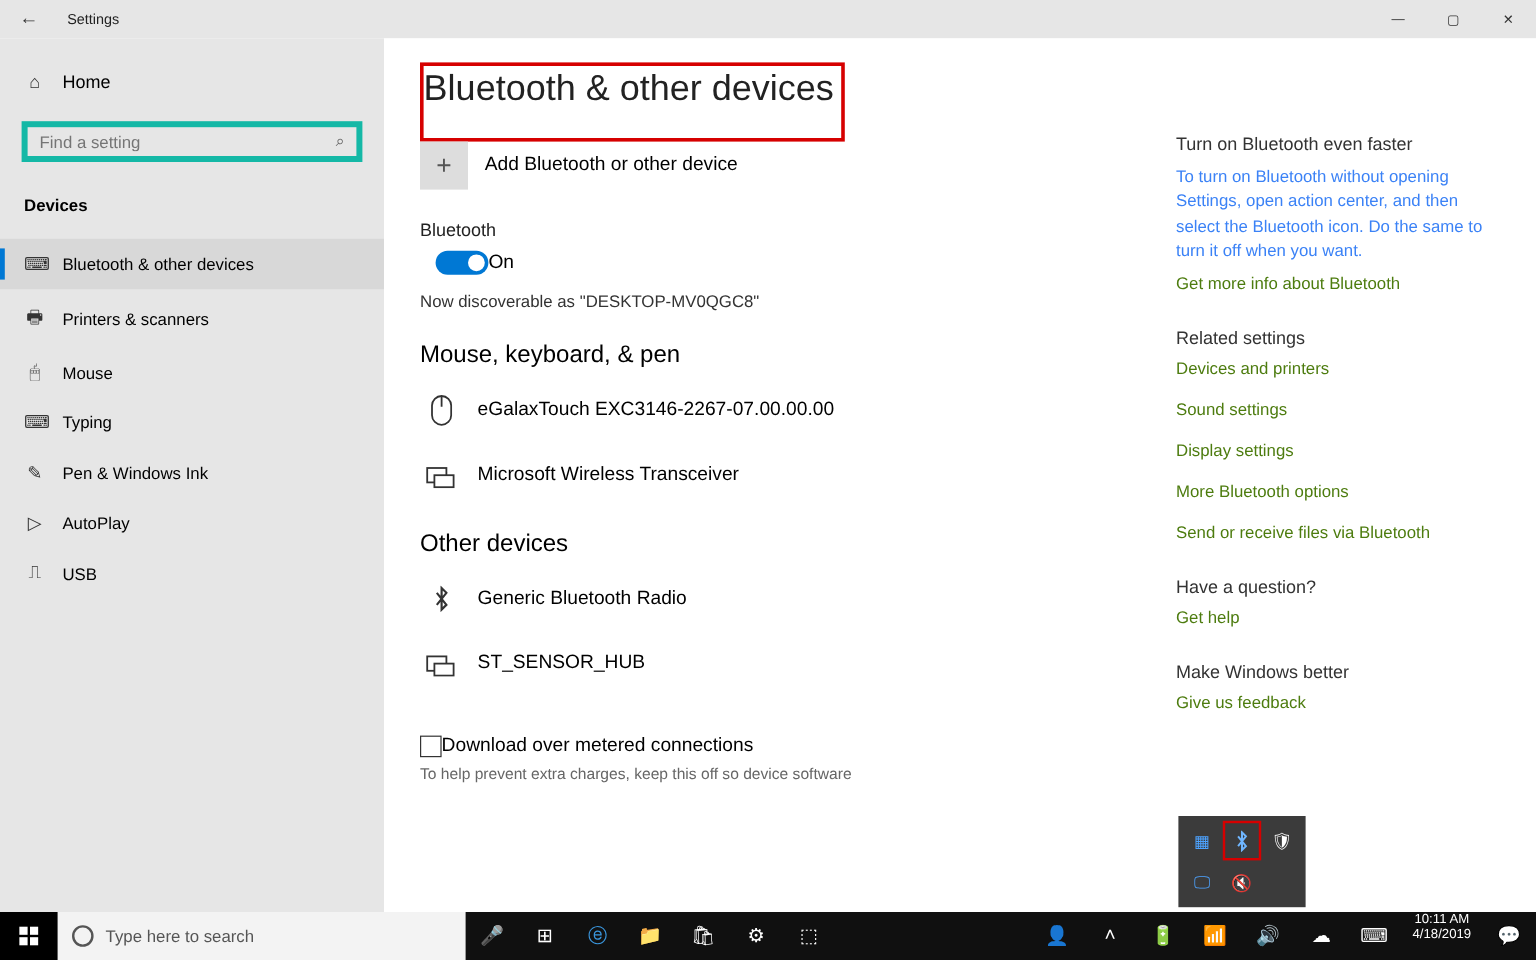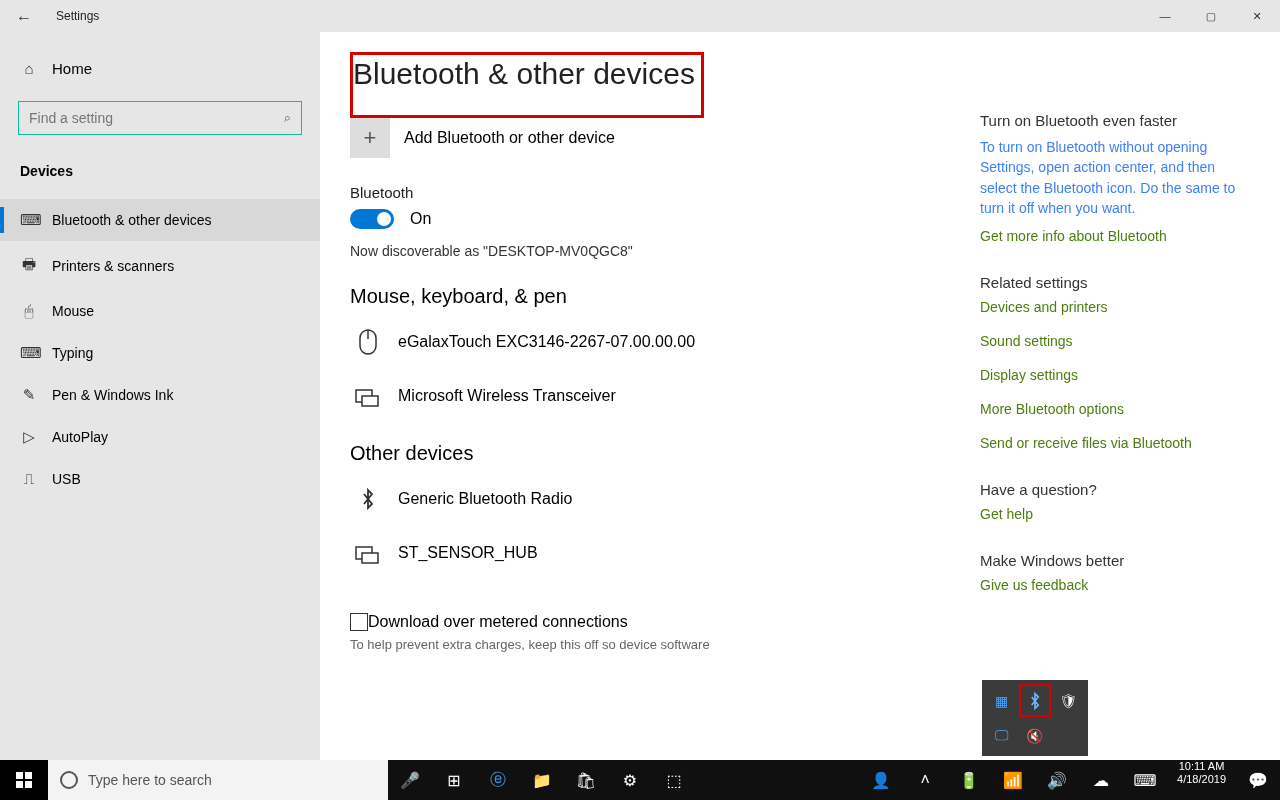--- a/index.html
+++ b/index.html
@@ -14,35 +14,35 @@
 
 
 .app { display: flex; height: calc(800px - 32px - 40px); }
 .sidebar { width: 320px; background: #e6e6e6; padding: 18px 0 0 0; }
 .main { flex: 1; background: #fff; padding: 20px 30px 0 30px; overflow: hidden; position: relative; display: flex; }
 .content { flex: 1; max-width: 640px; }
 .rightcol { width: 270px; padding-top: 60px; font-size: 14px; color: #333; }
 
 
 .nav-home { display: flex; align-items: center; gap: 14px; padding: 10px 20px; font-size: 15px; cursor: pointer; }
-.search { margin: 14px 18px; border: 1px solid #14b8a6; height: 34px; display: flex; align-items: center; padding: 0 10px; background: #e6e6e6; gap: 36px; }
+.search { margin: 14px 18px; border: 5px solid #14b8a6; height: 34px; display: flex; align-items: center; padding: 0 10px; background: #e6e6e6; gap: 36px; }
 .search input { flex: 1; border: none; background: transparent; outline: none; font-size: 14px; color: #555; }
 .section-label { font-weight: 700; font-size: 14px; padding: 14px 20px 20px; }
 .nav-item { display: flex; align-items: center; gap: 14px; padding: 12px 20px; font-size: 14px; cursor: pointer; position: relative; }
 .nav-item.active { background: #d8d8d8; }
 .nav-item.active::before { content: ""; position: absolute; left: 0; top: 8px; bottom: 8px; width: 4px; background: #0078d4; }
 .nav-item .icon, .nav-home .icon { width: 18px; text-align: center; font-size: 15px; color: #333; }
 
 
 .page-title { font-size: 30px; font-weight: 300; color: #222; margin-bottom: 18px; display: inline-block; }
 .red-box { border: 3px solid #d60000; padding: 2px 6px 6px 0; display: inline-block; }
 .add-row { display: flex; align-items: center; gap: 14px; margin-bottom: 26px; cursor: pointer; }
 .plus-btn { width: 40px; height: 40px; background: #ddd; display: flex; align-items: center; justify-content: center; font-size: 22px; color: #555; font-weight: 300; }
 .subhead { font-size: 15px; color: #222; margin-bottom: 8px; }
-.toggle-row { display: flex; align-items: center; gap: 16px; margin-bottom: 14px; }
+.toggle-row { display: flex; align-items: center; gap: 0; margin-bottom: 14px; margin-left: 13px; }
 .toggle { width: 44px; height: 20px; background: #0078d4; border-radius: 10px; position: relative; cursor: pointer; }
 .toggle::after { content: ""; position: absolute; right: 3px; top: 3px; width: 14px; height: 14px; background: #fff; border-radius: 50%; }
 .status-text { font-size: 14px; color: #333; margin-bottom: 26px; }
 .group-title { font-size: 20px; font-weight: 400; margin: 14px 0 12px; }
 .device-row { display: flex; align-items: center; gap: 16px; padding: 8px 0 18px 4px; cursor: pointer; }
 .device-icon { width: 28px; height: 28px; display: flex; align-items: center; justify-content: center; }
 .check-row { display: flex; align-items: center; margin-top: 28px; }
 .checkbox { width: 18px; height: 18px; border: 1.5px solid #333; }
 .help-text { font-size: 13px; color: #666; margin-top: 6px; }
 

